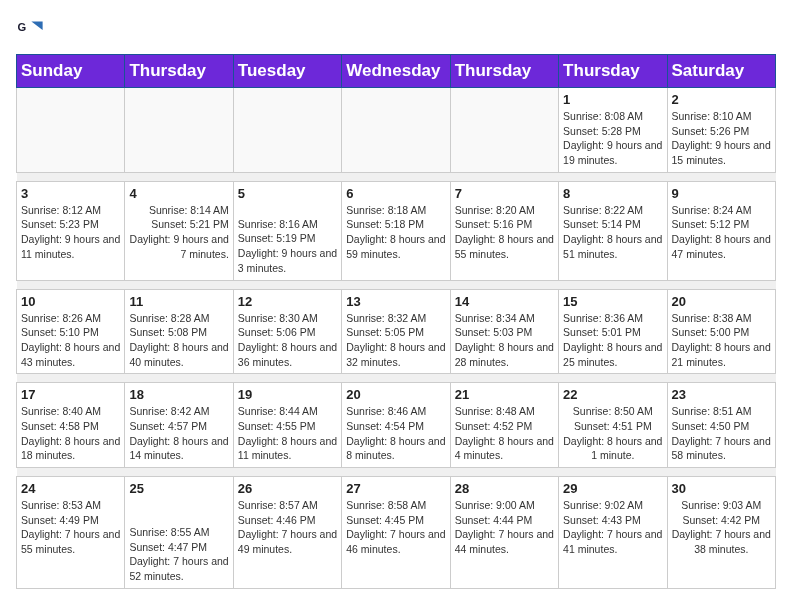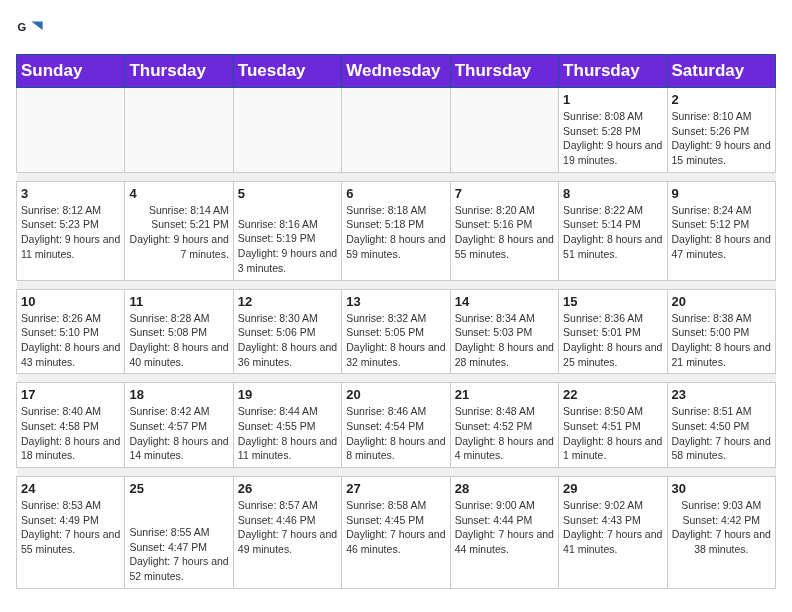--- a/index.html
+++ b/index.html
@@ -268,21 +268,21 @@
 Daylight: 8 hours and 8 minutes.</div>
         </td>
         <td class="has-data">
           <span class="day-num">21</span>
           <div class="day-info" style="white-space: pre-line;">Sunrise: 8:48 AM
 Sunset: 4:52 PM
 Daylight: 8 hours and 4 minutes.</div>
         </td>
         <td class="has-data">
           <span class="day-num">22</span>
-          <div class="day-info" style="white-space: pre-line;">Sunrise: 8:50 AM
+          <div class="day-info" style="white-space: pre-line; text-align: center;">Sunrise: 8:50 AM
 Sunset: 4:51 PM
 Daylight: 8 hours and 1 minute.</div>
         </td>
         <td class="has-data">
           <span class="day-num">23</span>
           <div class="day-info" style="white-space: pre-line;">Sunrise: 8:51 AM
 Sunset: 4:50 PM
 Daylight: 7 hours and 58 minutes.</div>
         </td>
       </tr>

